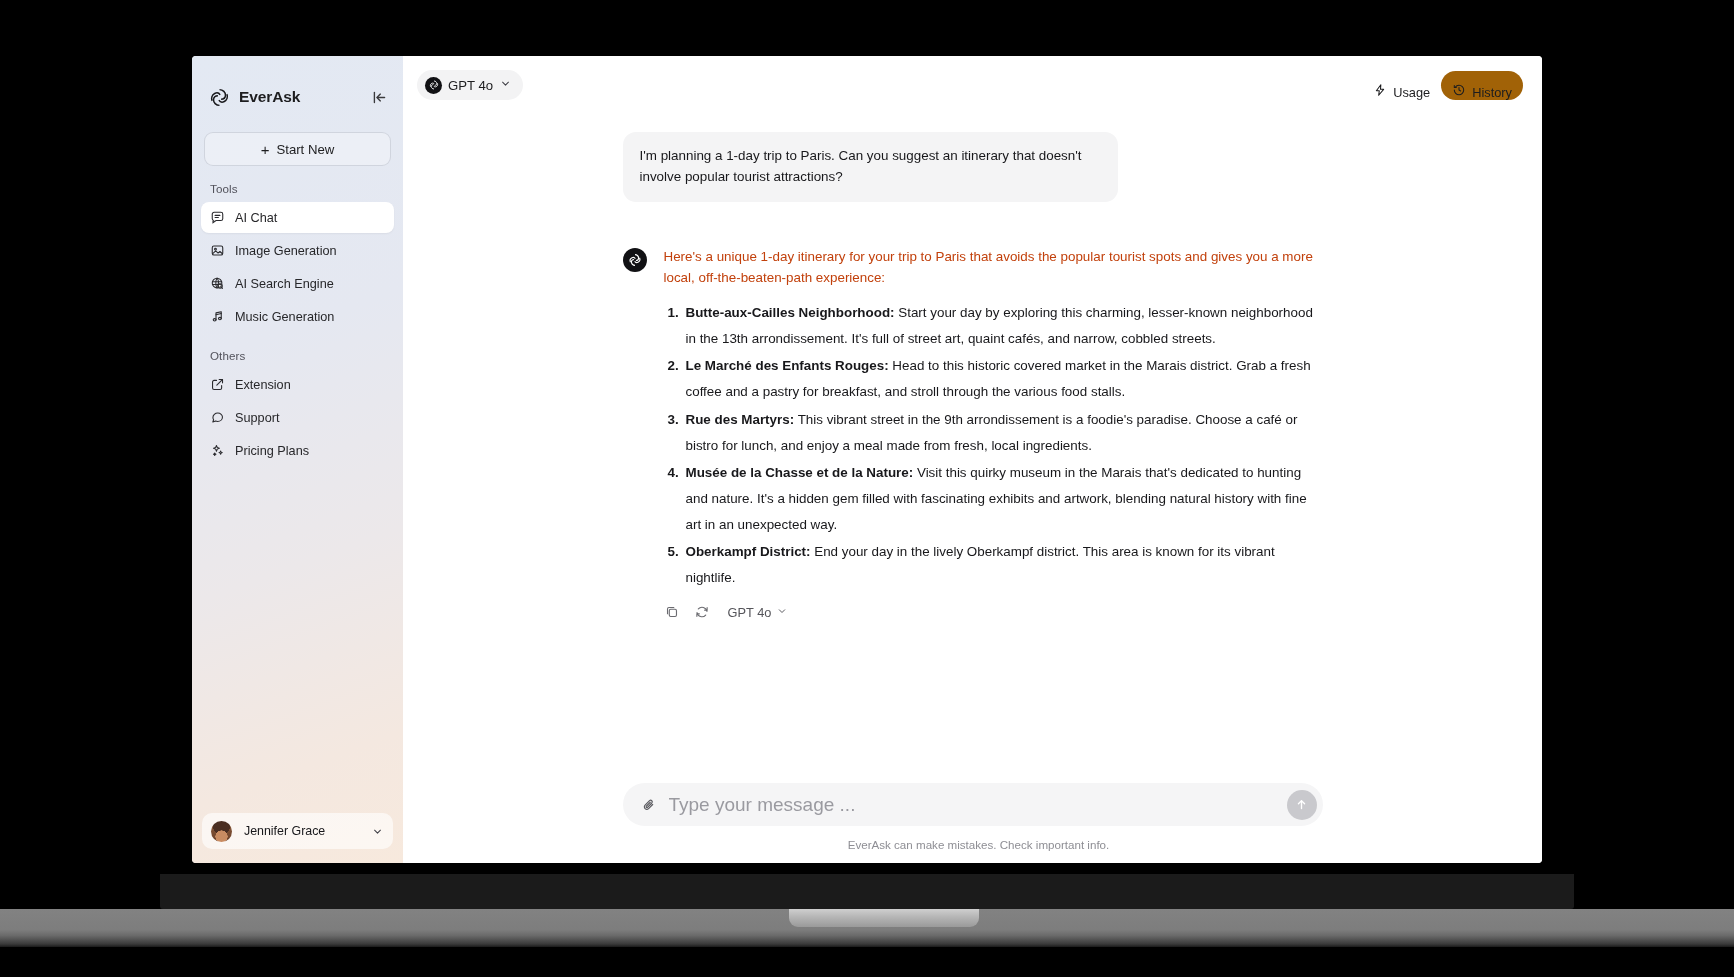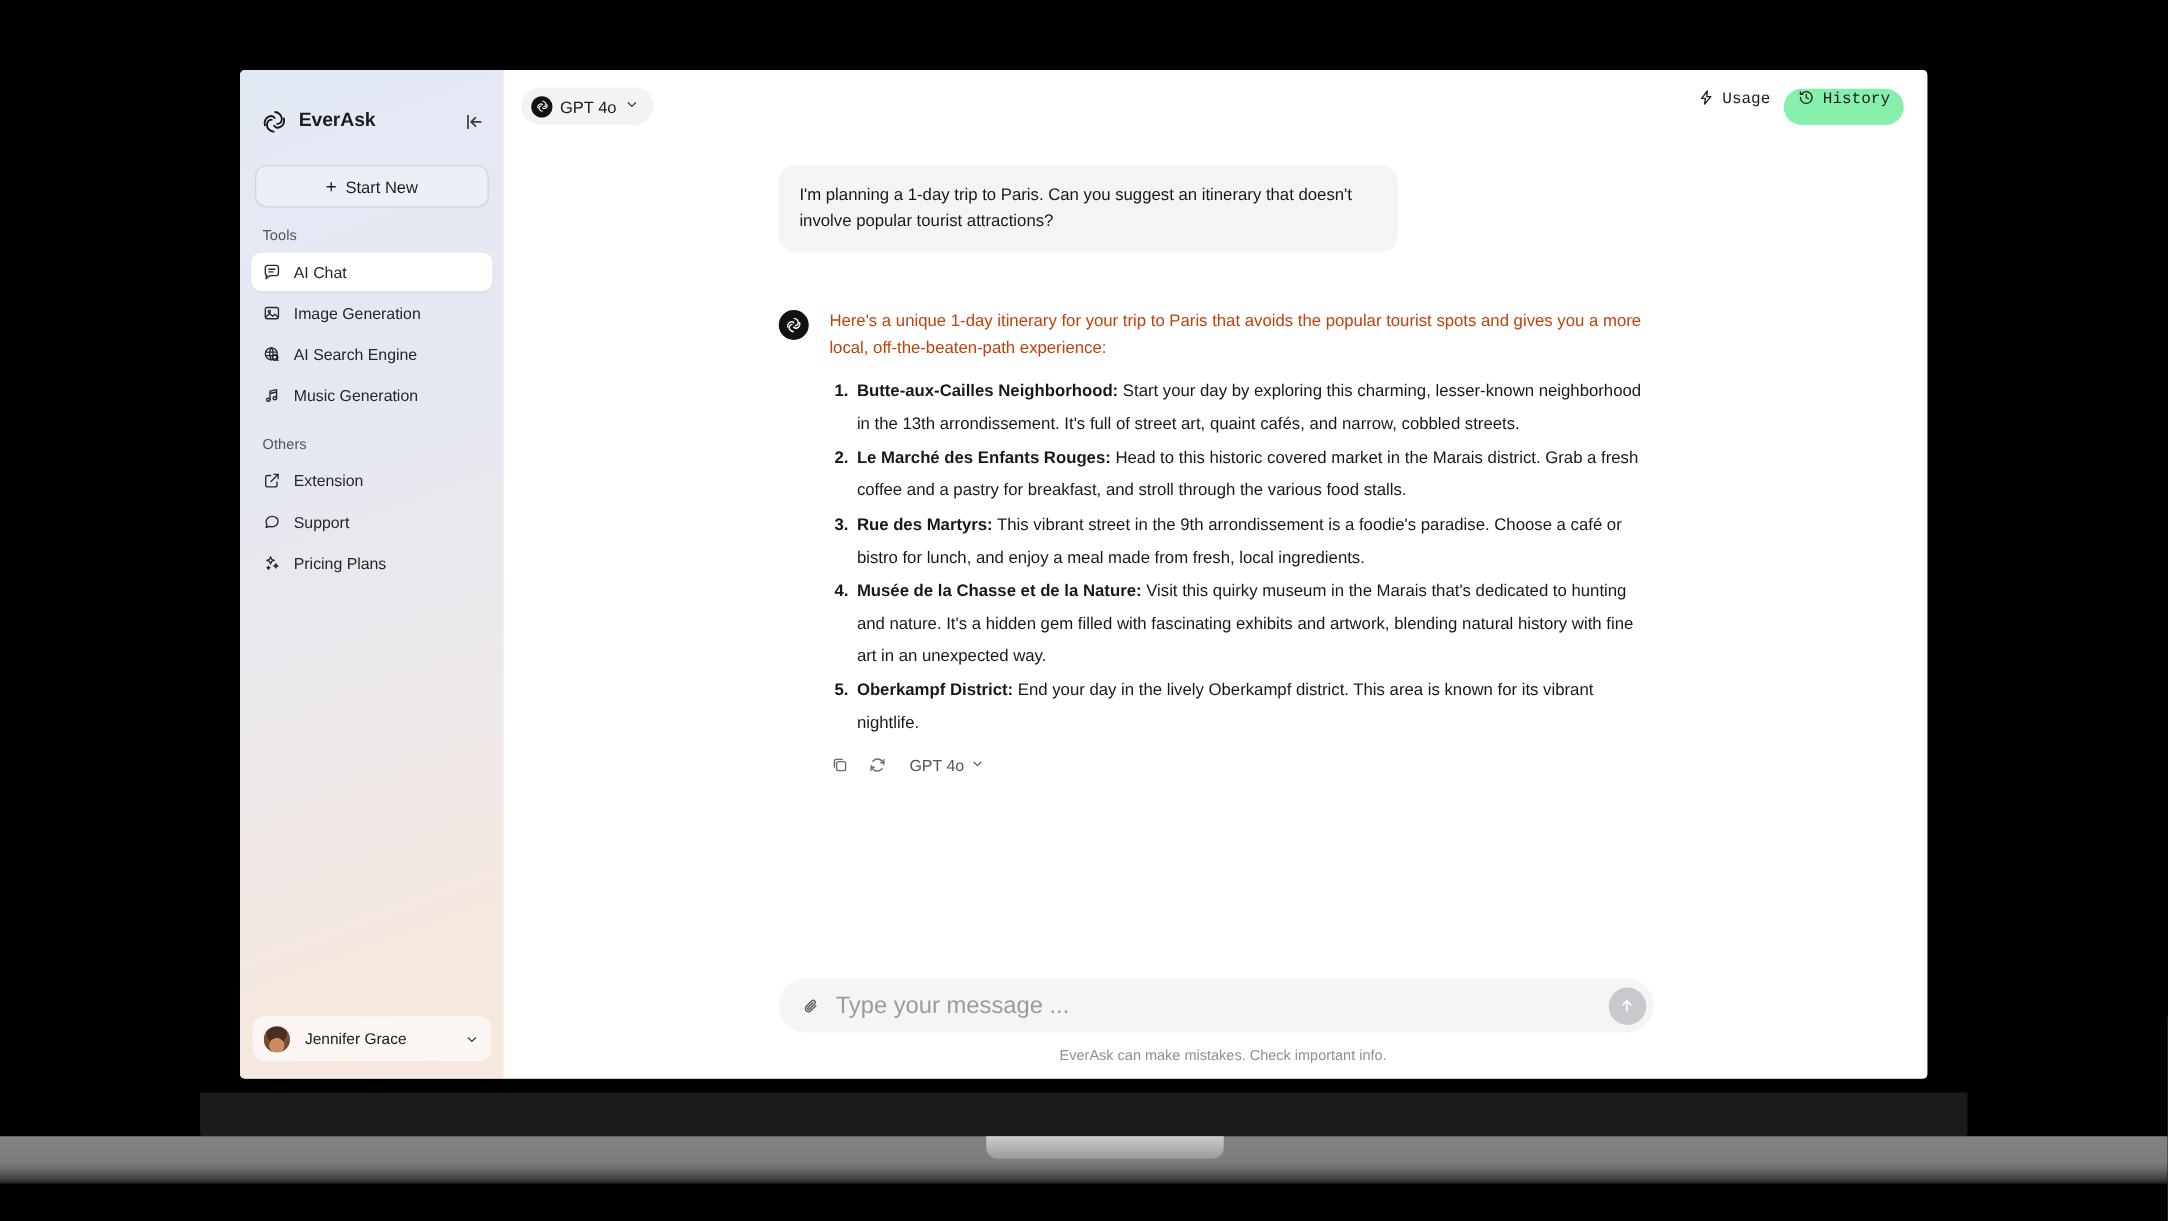--- a/index.html
+++ b/index.html
@@ -167,27 +167,27 @@
     font-size: 13.2px; color: #1d1d1f; font-weight: 500;
   }
   .model-dot {
     width: 17px; height: 17px; border-radius: 50%;
     background: #111114;
     display: flex; align-items: center; justify-content: center;
     flex: 0 0 17px;
   }
   .topbar-spacer { flex: 1; }
   .top-btn {
-    display: flex; align-items: flex-start; gap: 6px;
+    display: flex; align-items: flex-end; gap: 6px;
     height: 29px; padding: 0 11px;
     border-radius: 15px;
     cursor: pointer;
-    font-size: 12.8px; color: #1d1d1f; font-weight: 500; font-family: Liberation Mono, monospace;
-  }
-  .top-btn.filled { background: #86efac; }
+    font-size: 12.8px; color: #1d1d1f; font-weight: 500;
+  }
+  .top-btn.filled { background: #a16207; }
 
   #chat-scroll {
     flex: 1;
     overflow: hidden;
     padding: 0 0 0 0;
   }
   .chat-inner {
     max-width: 700px;
     margin: 0 auto;
     padding: 18px 0 0 0;

